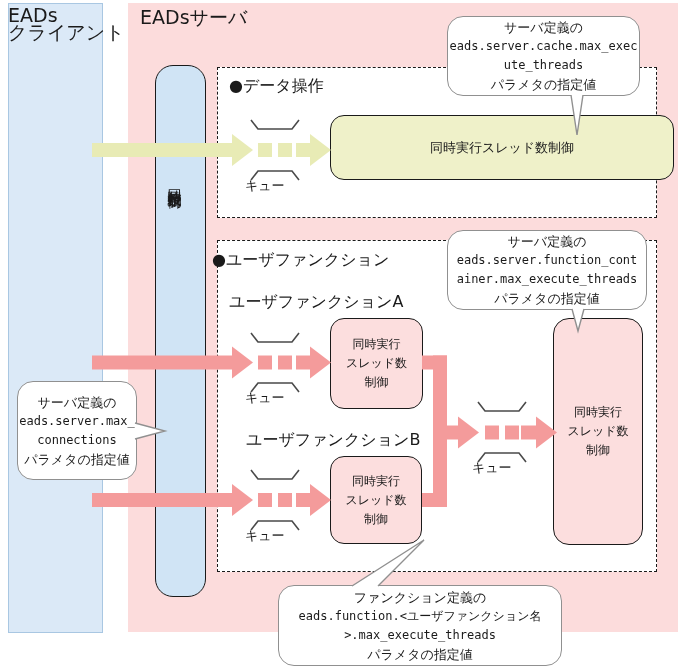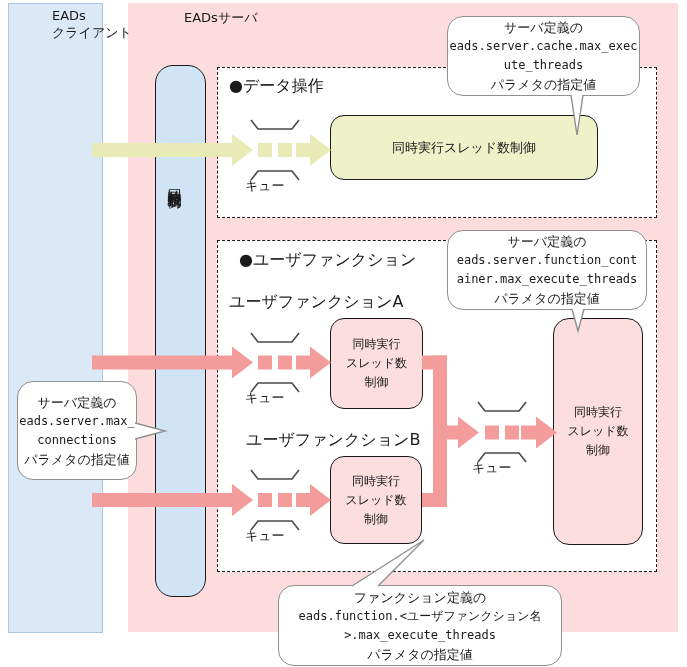--- a/index.html
+++ b/index.html
@@ -12,21 +12,21 @@
   
   .client-region{
     left:8px;top:3px;width:95px;height:630px;
     background:var(--client-fill);border:1px solid var(--client-border);
     box-sizing:border-box;z-index:0;
   }
   .server-region{
     left:128px;top:3px;width:550px;height:629px;
     background:var(--server-fill);z-index:0;
   }
-  .region-title{font-size:13px;line-height:17px;margin-left:44px;}
+  .region-title{font-size:19px;line-height:17px;}
   .client-title{left:8px;top:7px;}
   
   .conn-bar{
     left:155px;top:65px;width:51px;height:532px;
     background:var(--bar-fill);border:1.3px solid #1a1a1a;
     border-radius:18px;box-sizing:border-box;z-index:1;
   }
   .conn-bar-label{
     left:166px;top:178px;writing-mode:vertical-rl;text-orientation:upright;
     font-size:14px;letter-spacing:1px;z-index:2;
@@ -37,21 +37,21 @@
   }
   .dashed-data{left:217px;top:67px;width:440px;height:151px;}
   .dashed-func{left:217px;top:240px;width:440px;height:332px;}
   .section-title{font-size:16px;z-index:2;}
   
   .rbox{
     border:1.3px solid #1a1a1a;box-sizing:border-box;border-radius:14px;
     display:flex;flex-direction:column;align-items:center;justify-content:center;
     z-index:2;text-align:center;
   }
-  .ybox{left:330px;top:115px;width:268px;height:65px;background:var(--yellow-box);font-size:13px;}
+  .ybox{left:330px;top:115px;width:344px;height:65px;background:var(--yellow-box);font-size:13px;}
   .pbox{background:var(--pink-box);font-size:12px;line-height:19px;}
   .pbox-a{left:330px;top:318px;width:93px;height:91px;}
   .pbox-b{left:330px;top:456px;width:92px;height:88px;}
   .pbox-big{left:553px;top:318px;width:90px;height:227px;border-radius:16px;}
   
   .queue-label{font-size:13px;width:60px;z-index:2;}
   
   .callout{
     background:#fff;border:1.4px solid var(--callout-border);border-radius:16px;
     box-sizing:border-box;z-index:3;
@@ -81,21 +81,21 @@
   </div>
   <div class="abs region-title" style="left:140px;top:9px;">EADsサーバ</div>
 
   <div class="abs conn-bar"></div>
   <div class="abs conn-bar-label">同時接続数制御</div>
 
   <div class="abs dashed-box dashed-data"></div>
   <div class="abs section-title" style="left:229px;top:76px;">●データ操作</div>
 
   <div class="abs dashed-box dashed-func"></div>
-  <div class="abs section-title" style="left:239px;top:250px;">●ユーザファンクション</div>
+  <div class="abs section-title" style="left:212px;top:250px;">●ユーザファンクション</div>
   <div class="abs section-title" style="left:229px;top:292px;">ユーザファンクションA</div>
   <div class="abs section-title" style="left:246px;top:430px;">ユーザファンクションB</div>
 
   <div class="abs rbox ybox">
     <div>同時実行スレッド数制御</div>
   </div>
   <div class="abs rbox pbox pbox-a">
     <div>同時実行</div>
     <div>スレッド数</div>
     <div>制御</div>

